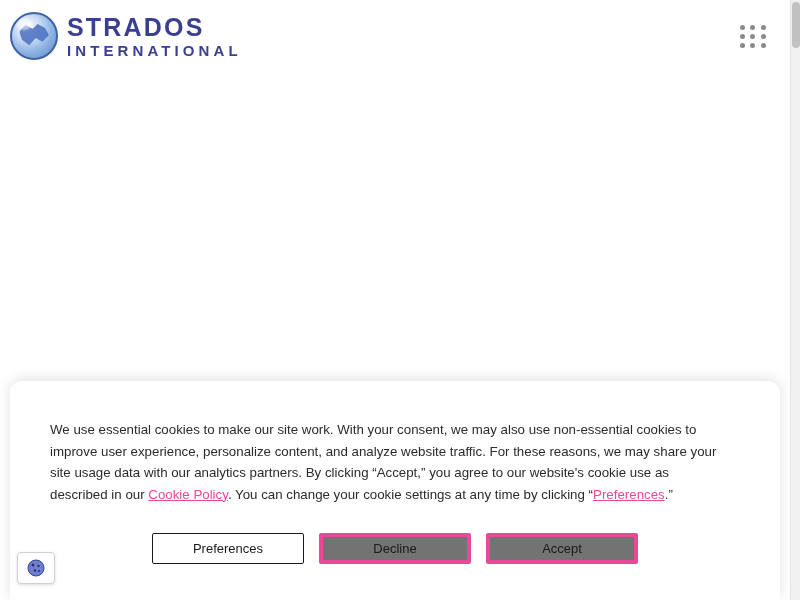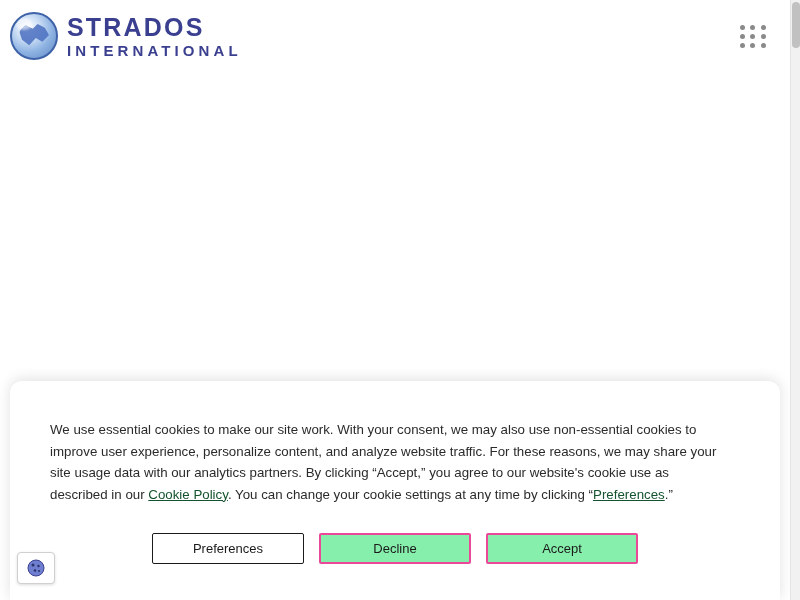--- a/index.html
+++ b/index.html
@@ -119,21 +119,21 @@
     padding: 38px 40px 0 40px;
   }
   .cookie-text {
     font-size: 13.3px;
     line-height: 21.5px;
     color: #2b2b2b;
     max-width: 680px;
     font-family: "Liberation Sans", sans-serif;
   }
   .cookie-text a {
-    color: #14532d;
+    color: #ec4899;
     text-decoration: underline;
   }
   .cookie-buttons {
     margin-top: 28px;
     display: flex;
     justify-content: center;
     gap: 15px;
   }
   .btn {
     height: 31px;
@@ -146,22 +146,22 @@
     align-items: center;
     justify-content: center;
     padding: 0 12px;
   }
   .btn-outline {
     background: #ffffff;
     border: 1px solid #1a1a1a;
     color: #1a1a1a;
   }
   .btn-solid {
-    background: #86efac;
-    border: 2px solid #ec4899;
+    background: #737373;
+    border: 4px solid #ec4899;
     color: #1a1a1a;
   }
 
   
   .cookie-fab {
     position: absolute;
     left: 17px;
     bottom: 16px;
     width: 38px; height: 32px;
     background: #ffffff;

